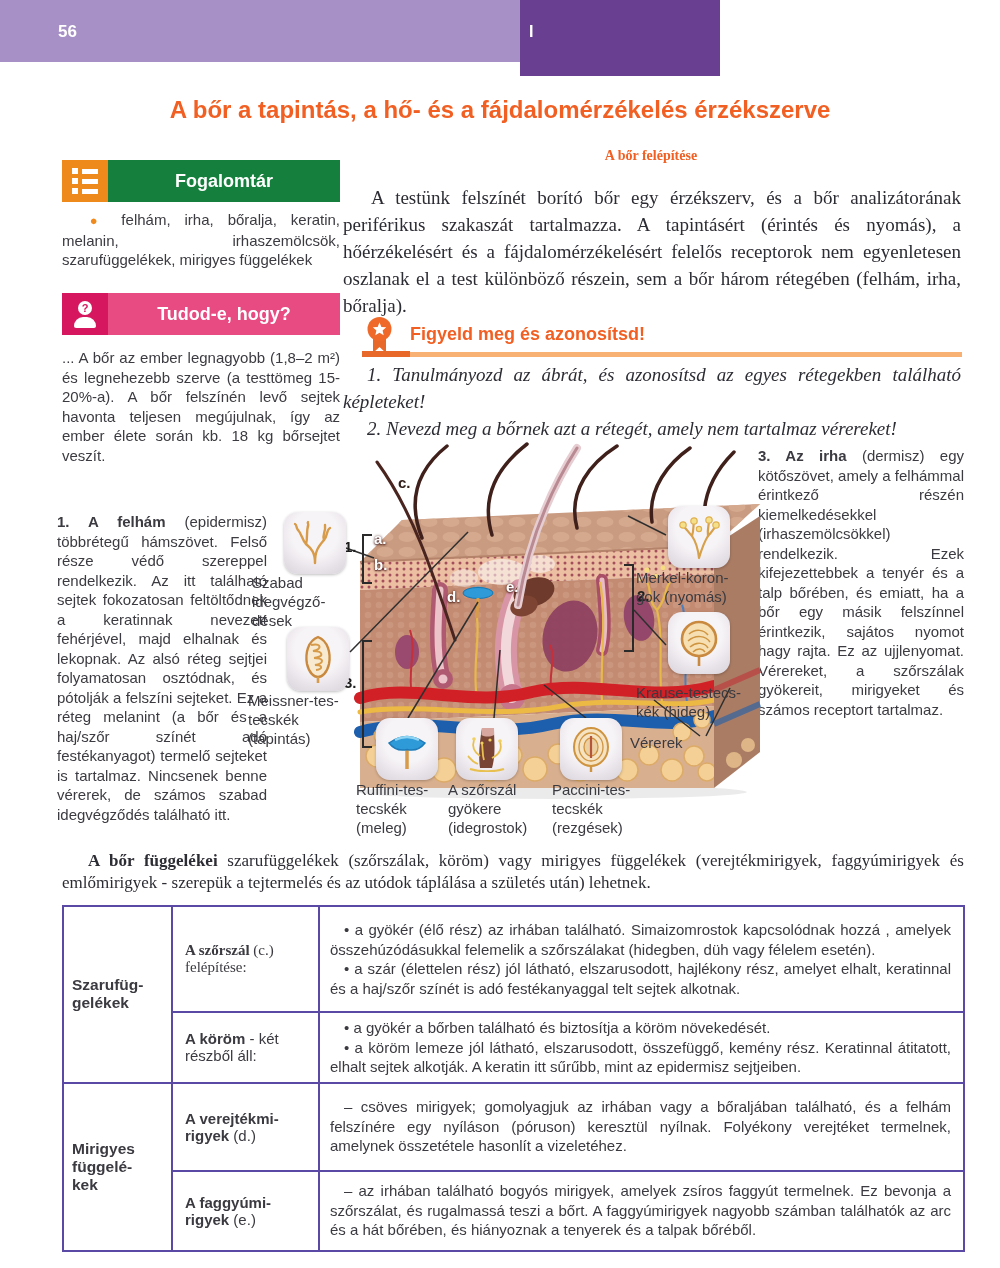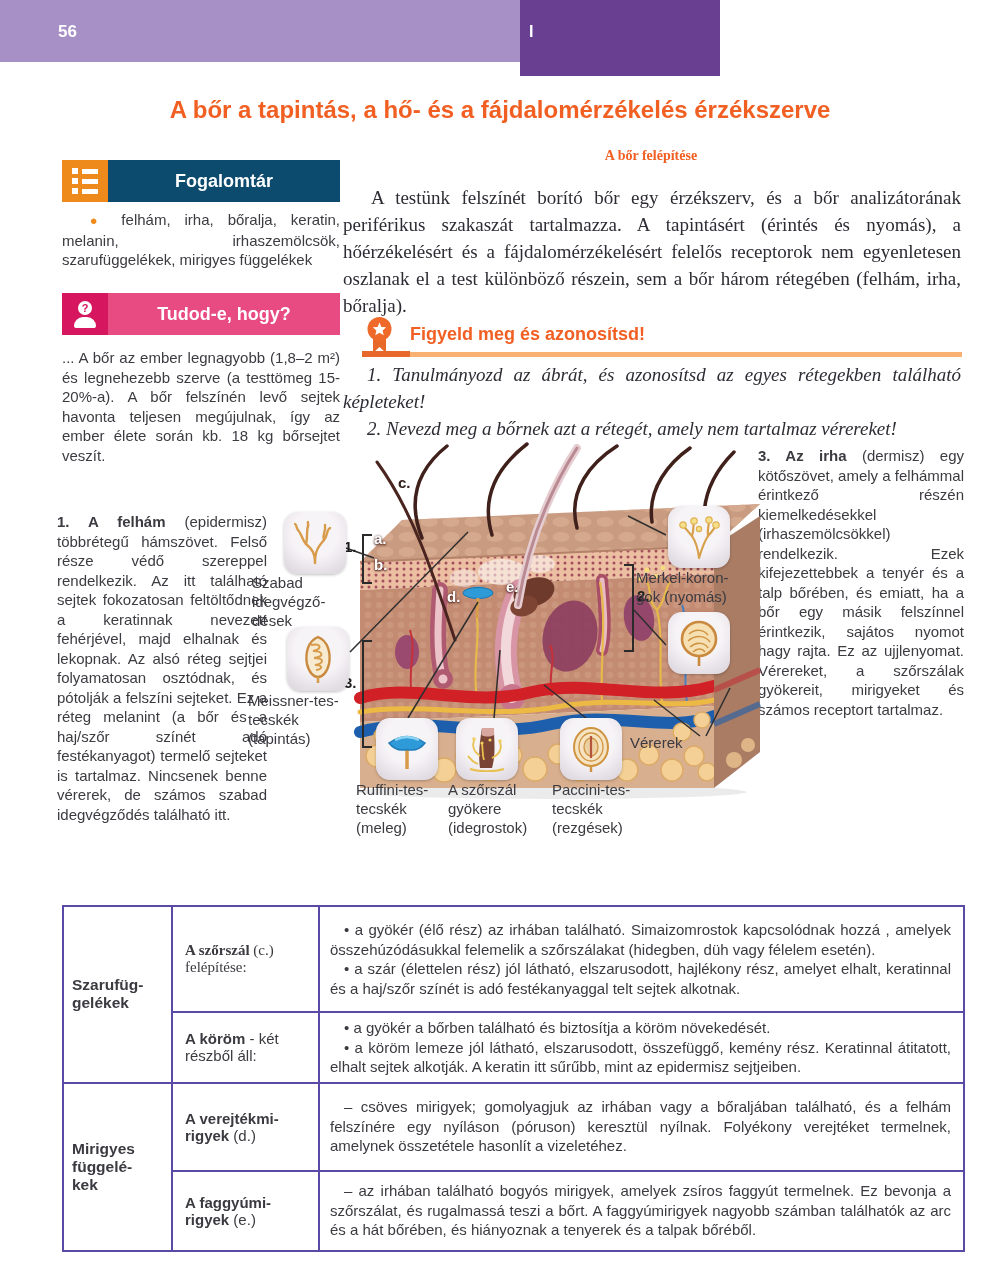--- a/index.html
+++ b/index.html
@@ -14,21 +14,21 @@
   .roman{position:absolute;left:529px;top:23px;color:#fff;font-weight:bold;font-size:16px;}
 
   .doc-title{position:absolute;left:0;top:96px;width:1000px;text-align:center;
              color:#f15f22;font-size:24px;font-weight:bold;}
 
   
   .bar{position:absolute;left:62px;width:278px;height:42px;display:flex;}
   .bar-icon{width:46px;height:42px;display:flex;align-items:center;justify-content:center;flex:none;}
   .bar-label{flex:1;display:flex;align-items:center;justify-content:center;color:#fff;font-weight:bold;font-size:18px;}
   .fog-icon{background:#ee8a1c;}
-  .fog-band{background:#0c4a6e;}
+  .fog-band{background:#15803d;}
   .tud-icon{background:#d6165e;}
   .tud-band{background:#e84a82;}
 
   .list-icon{width:26px;}
   .list-icon .row{display:flex;align-items:center;margin:4px 0;}
   .list-icon .sq{width:6px;height:6px;background:#fff;margin-right:4px;}
   .list-icon .ln{height:5px;flex:1;background:#fff;}
 
   .person-icon{position:relative;width:26px;height:27px;}
   .person-icon .head{position:absolute;left:6px;top:0;width:14px;height:14px;background:#fff;border-radius:50%;
@@ -373,32 +373,37 @@
     </div>
 
     <div class="cap" style="left:252px;top:133px;width:120px;">Szabad
 idegvégző-
 dések</div>
     <div class="cap" style="left:248px;top:251px;width:140px;">Meissner-tes-
 tecskék
 (tapintás)</div>
     <div class="cap" style="left:636px;top:128px;width:136px;">Merkel-koron-
 gok (nyomás)</div>
+    <div class="cap" style="left:636px;top:243px;width:140px;">Krause-testecs-
+kék (hideg)</div>
     <div class="cap" style="left:630px;top:293px;width:90px;text-align:left;">Vérerek</div>
     <div class="cap" style="left:356px;top:340px;width:100px;">Ruffini-tes-
 tecskék
 (meleg)</div>
     <div class="cap" style="left:448px;top:340px;width:112px;">A szőrszál
 gyökere
 (idegrostok)</div>
     <div class="cap" style="left:552px;top:340px;width:104px;">Paccini-tes-
 tecskék
 (rezgések)</div>
   </div>
 
+  <div class="appendages serif">
+    <span class="blead">A bőr függelékei</span><span> szarufüggelékek (szőrszálak, köröm) vagy mirigyes függelékek (verejtékmirigyek, faggyúmirigyek és emlőmirigyek - szerepük a tejtermelés és az utódok táplálása a születés után) lehetnek.</span>
+  </div>
 
   <table class="app-table">
     <tbody>
         <tr>
       <td class="grp" rowspan="2" style="height:166px;">Szarufüg-
 gelékek</td>
       <td class="lbl" style="height:102px;font-family:Liberation Serif, serif;"><span class="blead">A szőrszál</span><span> (c.)
 felépítése:</span></td>
       <td class="cnt">
         <p>• a gyökér (élő rész) az irhában található. Simaizomrostok kapcsolódnak hozzá , amelyek összehúzódásukkal felemelik a szőrszálakat (hidegben, düh vagy félelem esetén).</p>

